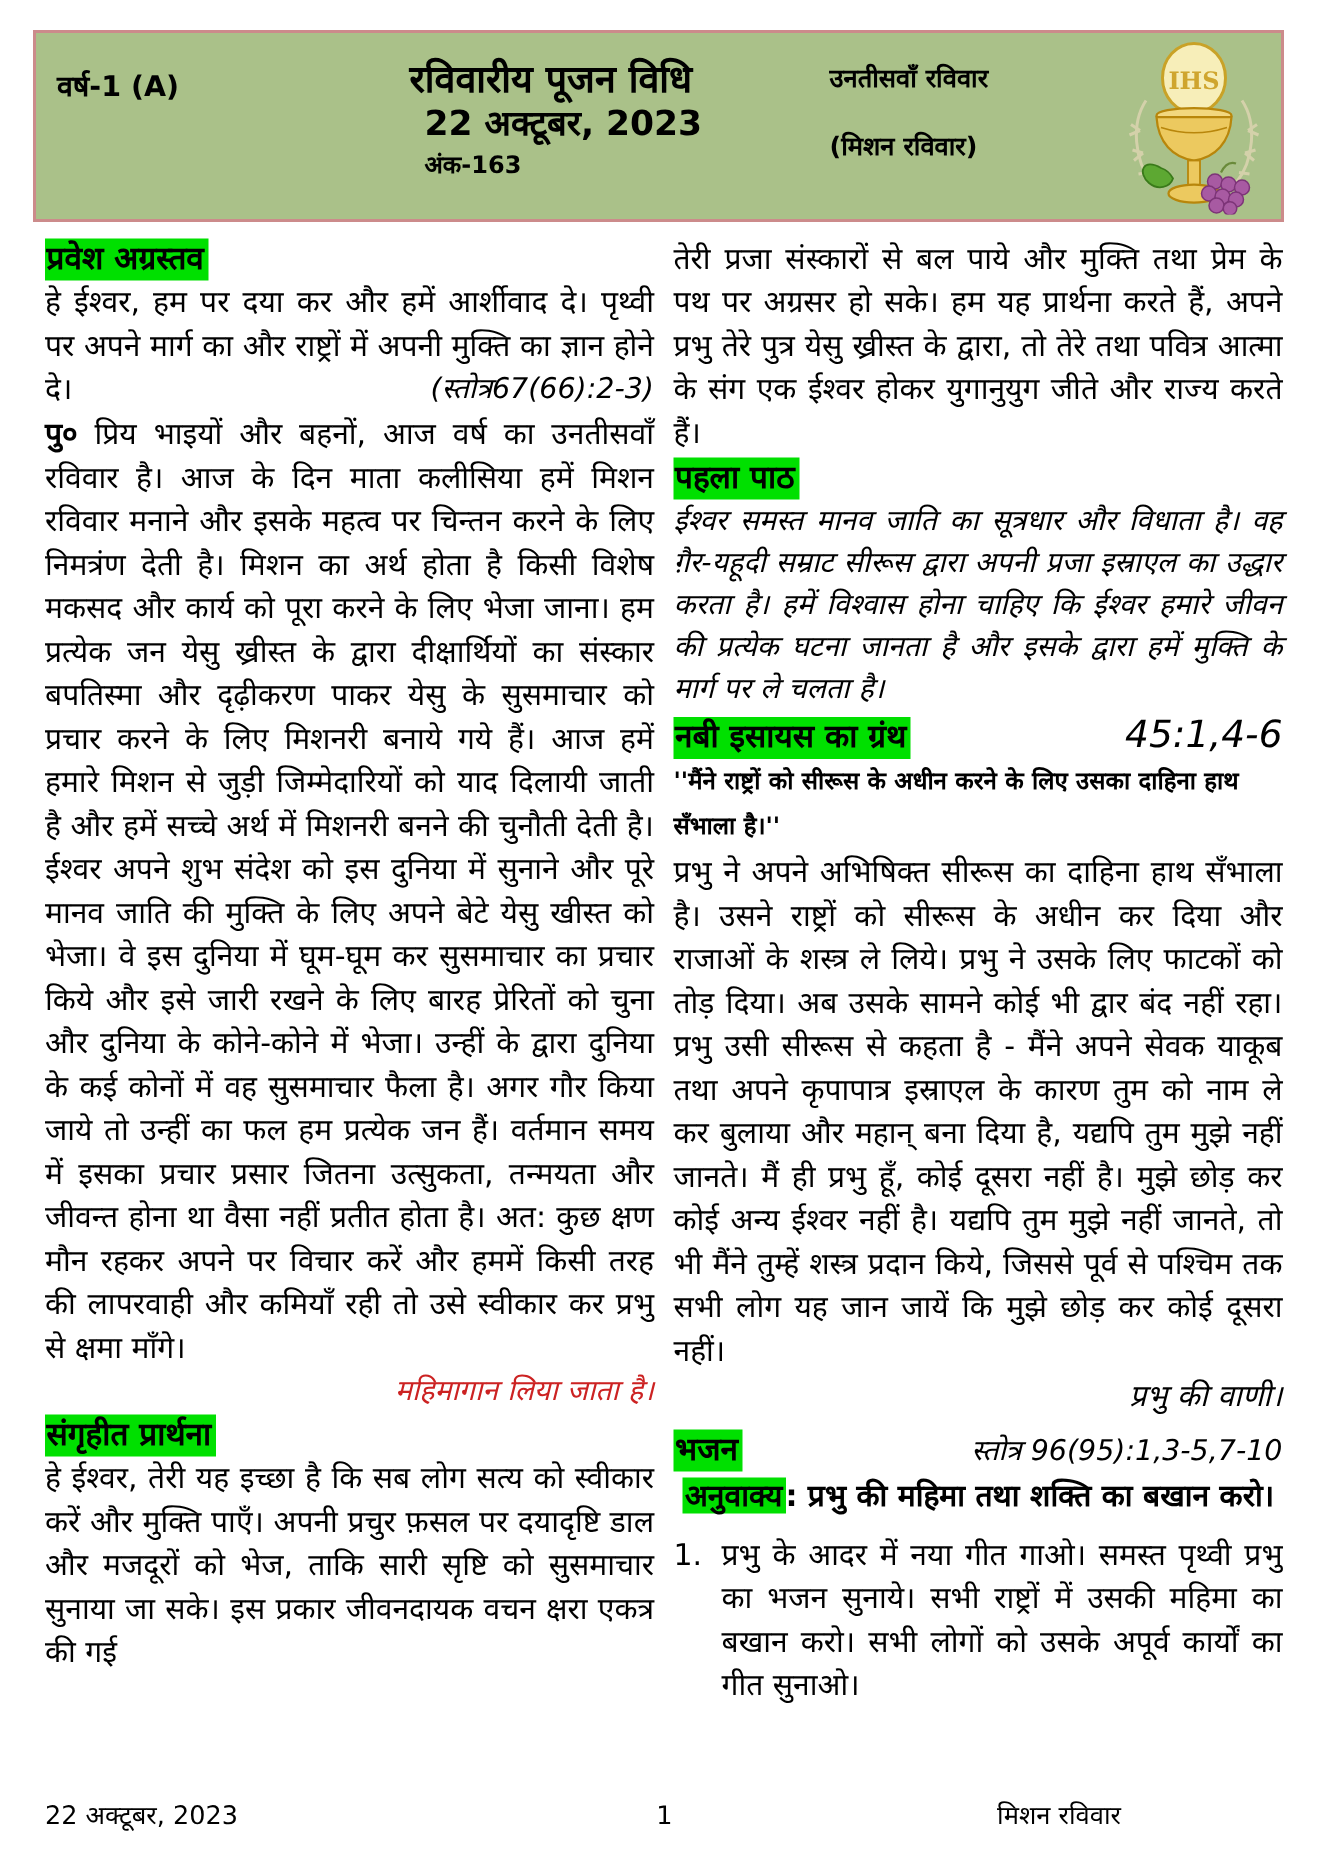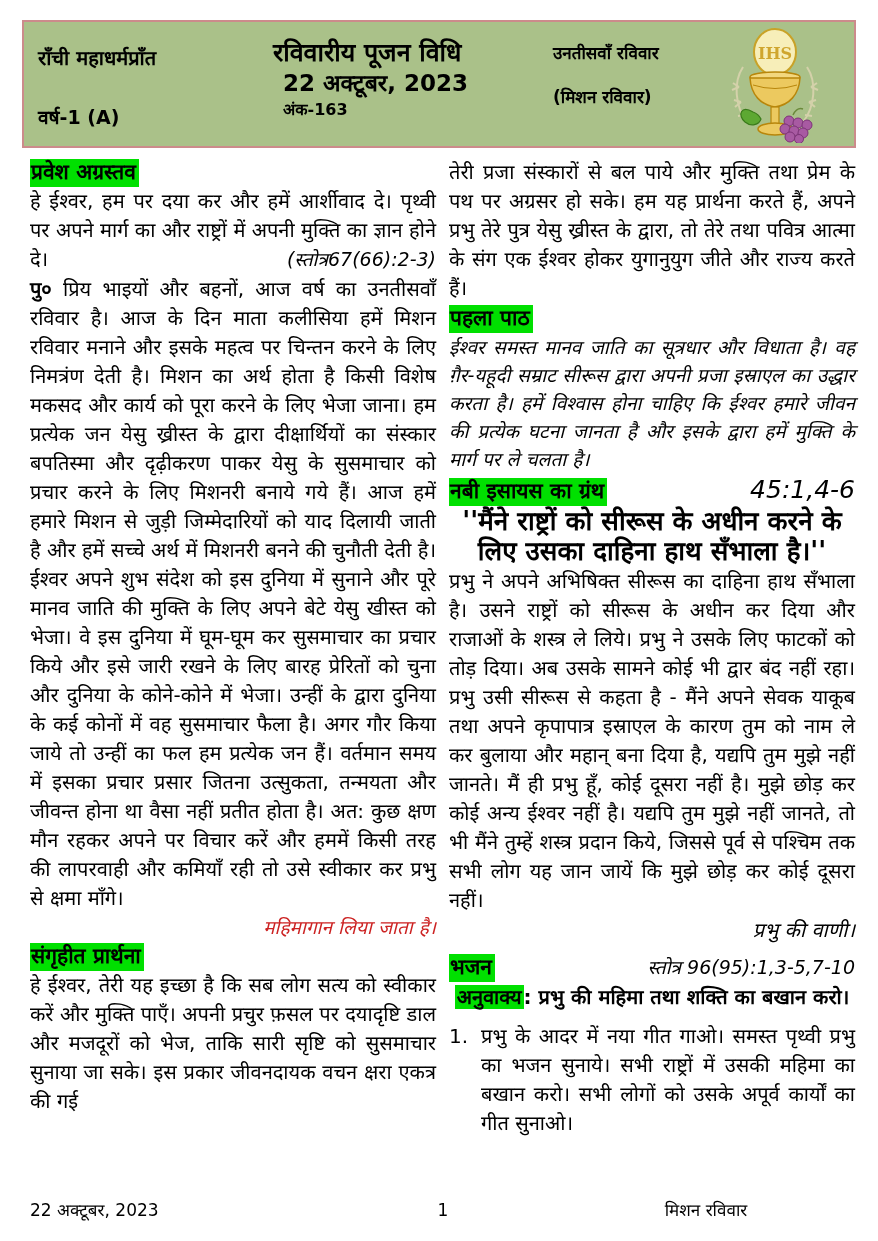--- a/index.html
+++ b/index.html
@@ -24,40 +24,40 @@
   .mast-left{width:235px;display:flex;flex-direction:column;justify-content:space-between;padding:14px 0 10px 0;}
   .mast-left .l1{font-weight:bold;font-size:20px;}
   .mast-left .l2{font-weight:bold;font-size:19px;}
   .mast-center{width:280px;text-align:left;padding-top:8px;}
   .mast-center .title{font-weight:bold;font-size:25px;line-height:1.2;}
   .mast-center .date{font-weight:bold;font-size:23px;line-height:1.35;padding-left:10px;}
   .mast-center .issue{font-weight:bold;font-size:16px;line-height:1.4;padding-left:10px;}
   .mast-right{width:170px;padding-top:14px;}
   .mast-right .r1{font-weight:bold;font-size:17px;line-height:1.1;}
   .mast-right .r2{font-weight:bold;font-size:17px;margin-top:22px;}
-  .mast-emblem{flex:1;display:flex;align-items:center;justify-content:flex-start;}
+  .mast-emblem{flex:1;display:flex;align-items:center;justify-content:flex-end;}
   
   .columns{
     position:absolute;left:30px;top:158px;width:826px;
     display:flex;gap:13px;
   }
   .col{width:406px;font-size:20px;line-height:29px;text-align:justify;}
   .sec-head{
     display:inline-block;background:var(--highlight-green);
     font-weight:bold;font-size:21px;line-height:27px;padding:0 3px 1px 1px;
     text-align:left;
   }
   .col p{margin:0 0 1px 0;}
   .ref-inline{float:right;font-style:italic;font-size:19px;}
   .prefix{font-weight:bold;}
   .rubric{color:var(--rubric-red);font-style:italic;font-size:19px;line-height:27px;text-align:right;}
   .intro{font-style:italic;font-size:19px;line-height:28px;}
   .reading-head{display:flex;justify-content:space-between;align-items:baseline;margin-top:2px;}
   .reading-head .ref{font-style:italic;font-size:25px;white-space:nowrap;}
-  .quote{font-weight:bold;text-align:center;font-size:26px;line-height:30px;margin:2px 0;}
+  .quote{font-weight:bold;text-align:left;font-size:16px;line-height:30px;margin:2px 0;}
   .acclaim{text-align:right;font-style:italic;font-size:20px;margin-top:6px;}
   .psalm-head{display:flex;justify-content:space-between;align-items:baseline;margin-top:8px;}
   .antiphon-line{text-align:center;font-weight:bold;font-size:20px;line-height:30px;margin-top:2px;}
   .antiphon-line .hl{background:var(--highlight-green);padding:0 2px;}
   .verse{display:flex;margin-top:10px;}
   .verse .num{width:32px;flex:none;text-align:left;}
   .verse .vtext{flex:1;text-align:justify;}
   
   .page-footer{
     position:absolute;left:30px;top:1198px;width:826px;
@@ -67,21 +67,20 @@
   .page-footer .f-center{flex:1;text-align:center;}
   .page-footer .f-right{width:300px;text-align:center;}
   
   .ihs-text{font-family:"DejaVu Serif","Liberation Serif",serif;font-weight:bold;}
 </style>
 </head>
 <body>
 
 <div class="masthead">
   <div class="mast-left">
-    <div class="l1">राँची महाधर्मप्राँत</div>
     <div class="l2">वर्ष-1 (A)</div>
   </div>
   <div class="mast-center">
     <div class="title">रविवारीय पूजन विधि</div>
     <div class="date">22 अक्टूबर, 2023</div>
     <div class="issue">अंक-163</div>
   </div>
   <div class="mast-right">
     <div class="r1">उनतीसवाँ रविवार</div>
     <div class="r2">(मिशन रविवार)</div>

